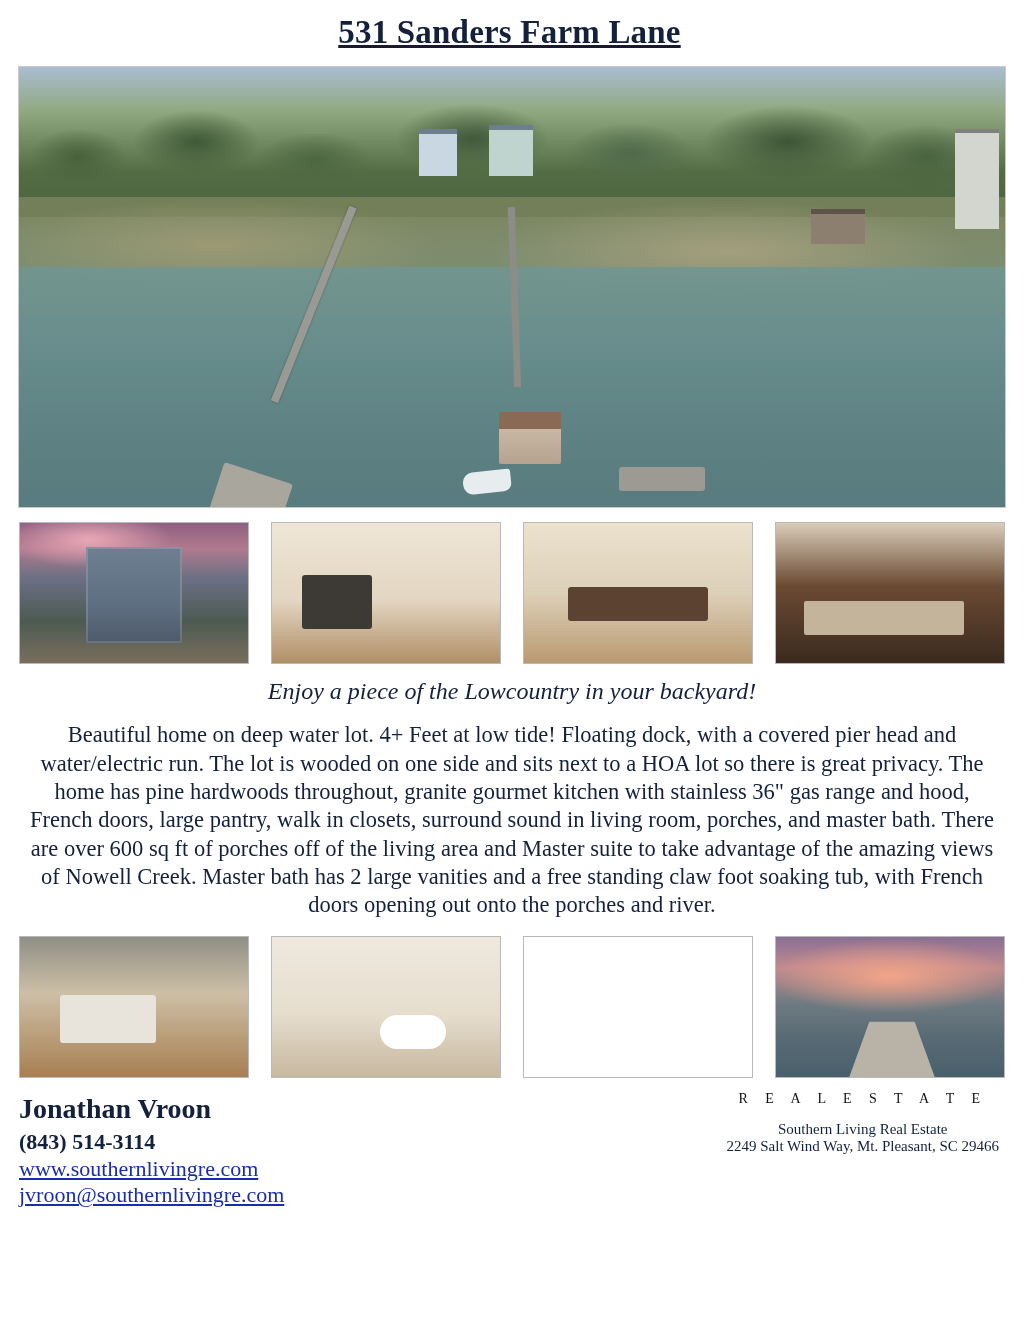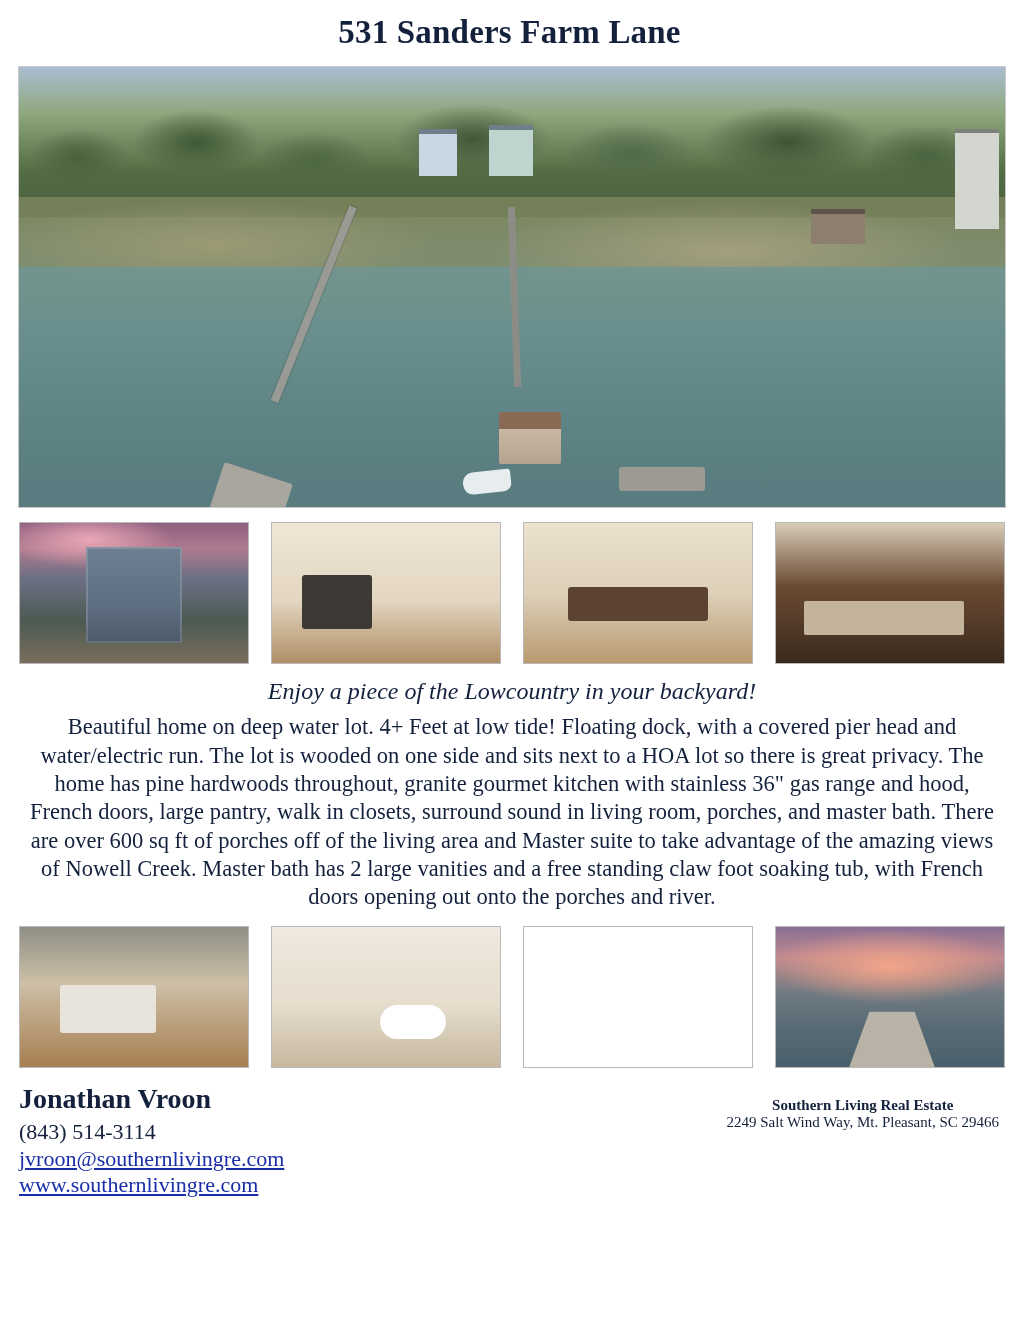--- a/index.html
+++ b/index.html
@@ -13,20 +13,21 @@
     font-family: "Liberation Serif", serif;
     color: #1a1a2e;
     overflow: hidden;
     position: relative;
   }
 
   
   .header {
     text-align: center;
     padding: 14px 10px 8px 5px;
+    text-decoration: underline;
   }
   .header-title {
     font-size: 33px;
     font-weight: bold;
     color: #14213d;
     letter-spacing: 0.2px;
     line-height: 1.1;
   }
   .header-sub {
     font-size: 27px;
@@ -233,21 +234,21 @@
   .tagline {
     text-align: center;
     font-size: 24px;
     font-style: italic;
     font-weight: normal;
     color: #14213d;
     margin: 14px 0 6px 0;
   }
   .description {
     width: 980px;
-    margin: 8px auto;
+    margin: 16px auto;
     text-align: center;
     font-size: 22.5px;
     line-height: 1.26;
     color: #14213d;
   }
 
   
   .footer {
     width: 986px;
     margin: 15px auto 0 auto;
@@ -258,20 +259,21 @@
   .agent-name {
     font-size: 28px;
     font-weight: bold;
     color: #14213d;
     margin-bottom: 4px;
   }
   .agent-line {
     font-size: 22px;
     color: #14213d;
     line-height: 1.22;
+    font-weight: bold;
   }
   .agent-link {
     font-size: 22px;
     color: #1a2ea8;
     text-decoration: underline;
     line-height: 1.22;
     display: block;
   }
   .brand {
     text-align: center;
@@ -285,21 +287,21 @@
     white-space: nowrap;
   }
   .brand-sub {
     font-size: 14px;
     letter-spacing: 7px;
     color: #111111;
     margin-top: -2px;
   }
   .brand-addr1 {
     font-size: 15px;
-    font-weight: bold;
+    font-weight: normal;
     color: #14213d;
     margin-top: 14px;
   }
   .brand-addr2 {
     font-size: 15px;
     font-weight: normal;
     color: #14213d;
   }
   .heron {
     position: relative;
@@ -349,21 +351,22 @@
   <div class="thumb t-bedroom"></div>
   <div class="thumb t-bath"></div>
   <div class="thumb t-porch"></div>
   <div class="thumb t-sunset-dock"></div>
 </div>
 
 <div class="footer">
   <div class="agent-block">
     <div class="agent-name">Jonathan Vroon</div>
     <div class="agent-line">(843) 514-3114</div>
+    <a class="agent-link" href="#">www.southernlivingre.com</a>
     <a class="agent-link" href="#">jvroon@southernlivingre.com</a>
-    <a class="agent-link" href="#">www.southernlivingre.com</a>
   </div>
 
   <div class="brand">
+    <div class="brand-sub">R E A L   E S T A T E</div>
     <div class="brand-addr1">Southern Living Real Estate</div>
     <div class="brand-addr2">2249 Salt Wind Way, Mt. Pleasant, SC 29466</div>
   </div>
 </div>
 
 </body></html>

